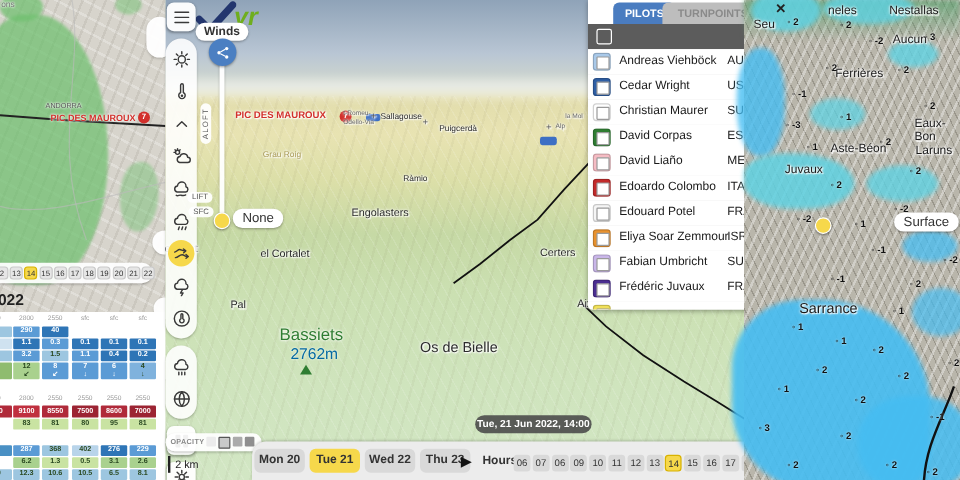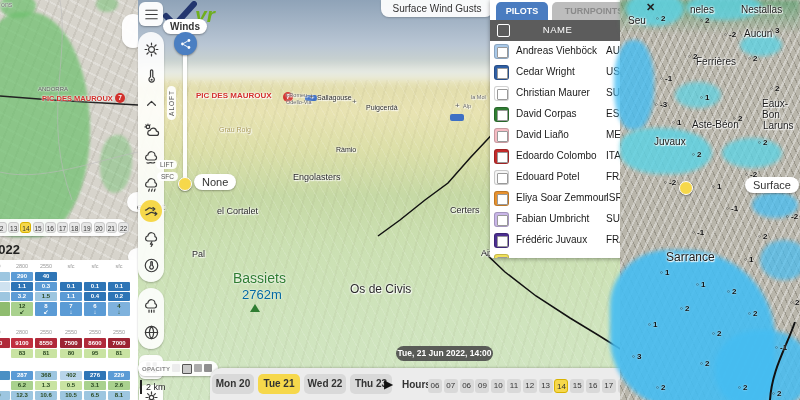--- a/index.html
+++ b/index.html
@@ -271,40 +271,39 @@
     <path d="M500 126 L470 158 L448 183 L425 200 L400 220 L378 236" stroke="#111" stroke-width="1.5" fill="none"></path>
     <path d="M484 252 L505 272 L536 296 L570 318 L598 335 L622 350" stroke="#111" stroke-width="1.5" fill="none"></path>
     <path d="M520 95 C560 105 590 120 625 128" stroke="#999" stroke-width="1" fill="none" opacity=".7"></path>
   </svg>
   <div class="abs logo">
     <svg width="34" height="30" viewBox="0 0 34 30">
         <path d="M3 15 L12 24 L31 3" stroke="#23366e" stroke-width="6" fill="none" stroke-linecap="round"></path>
       </svg>
     <span class="logo-yr">yr</span>
   </div>
-  <div class="abs gust-chip">Surface Wind Gusts</div>
   <div class="abs m-label c-redb" style="left:196px;top:91px;">PIC DES MAUROUX</div>
   <div class="abs badge7" style="left:283px;top:92px;z-index:4;">7</div>
   <div class="abs" style="left:450px;top:114px;width:14px;height:7px;background:#3d6fc4;border-radius:2px;z-index:4;"></div>
   <div class="abs" style="left:305px;top:95px;width:12px;height:6px;background:#3d6fc4;border-radius:2px;z-index:4;"></div>
   <div id="mid-labels">
       <div class="m-label c-tiny" style="position: absolute; left: 286px; top: 92px; z-index: 4;">t-Romeu-</div>
       <div class="m-label c-tiny" style="position: absolute; left: 286px; top: 99px; z-index: 4;">Odello-Via</div>
       <div class="m-label c-sm" style="position: absolute; left: 317px; top: 94px; z-index: 4;">Sallagouse</div>
       <div class="m-label c-sm" style="position: absolute; left: 366px; top: 104px; z-index: 4;">Puigcerdà</div>
       <div class="m-label c-tiny" style="position: absolute; left: 471px; top: 94px; z-index: 4;">la Mol</div>
       <div class="m-label c-tiny" style="position: absolute; left: 463px; top: 103px; z-index: 4;">Alp</div>
       <div class="m-label c-tan" style="position: absolute; left: 219px; top: 126px; z-index: 4;">Grau Roig</div>
       <div class="m-label c-sm" style="position: absolute; left: 336px; top: 146px; z-index: 4;">Ràmio</div>
       <div class="m-label c-md" style="position: absolute; left: 293px; top: 172px; z-index: 4;">Engolasters</div>
       <div class="m-label c-md" style="position: absolute; left: 217px; top: 206px; z-index: 4;">el Cortalet</div>
       <div class="m-label c-md" style="position: absolute; left: 137px; top: 202px; z-index: 4;">egudet</div>
       <div class="m-label c-md" style="position: absolute; left: 450px; top: 205px; z-index: 4;">Certers</div>
       <div class="m-label c-md" style="position: absolute; left: 192px; top: 249px; z-index: 4;">Pal</div>
-      <div class="m-label c-lg" style="position: absolute; left: 350px; top: 282px; z-index: 4;">Os de Civis</div>
+      <div class="m-label c-lg" style="position: absolute; left: 350px; top: 282px; z-index: 4;">Os de Bielle</div>
       <div class="m-label c-md" style="position: absolute; left: 481px; top: 248px; z-index: 4;">Aixà</div>
       <div class="m-label c-cross" style="position: absolute; left: 309px; top: 92px; z-index: 4;">+</div>
       <div class="m-label c-cross" style="position: absolute; left: 352px; top: 97px; z-index: 4;">+</div>
       <div class="m-label c-cross" style="position: absolute; left: 455px; top: 101px; z-index: 4;">+</div>
     </div>
   <div class="abs peak-name" style="left:233px;top:270px;">Bassiets</div>
   <div class="abs peak-elev" style="left:242px;top:287px;">2762m</div>
   <div class="abs peak-tri" style="left:250px;top:304px;"></div>
   <div class="abs date-chip">Tue, 21 Jun 2022, 14:00</div>
 
@@ -448,26 +447,25 @@
       <div class="h-chip" style="left: 538.6px;">13</div>
       <div class="h-chip sel" style="left: 554.4px;">14</div>
       <div class="h-chip" style="left: 570.2px;">15</div>
       <div class="h-chip" style="left: 586px;">16</div>
       <div class="h-chip" style="left: 601.8px;">17</div>
       <div class="h-chip" style="left: 617.6px;">18</div>
     </div>
 
   <div class="abs ppanel">
     <div id="ptabs">
-        <div class="ptab active" style="left: 6px; width: 52px; text-align: center;">PILOTS</div>
+        <div class="ptab active" style="left: 21px; width: 52px; text-align: center;">PILOTS</div>
         <div class="ptab inactive" style="left: 62px; width: 84px;">TURNPOINTS</div>
       </div>
     <div class="phead">
       <div class="phead-cb"></div>
-      <div class="phead-lab">NAME</div>
     </div>
     <div id="prows">
         <div class="prow" style="top: 41px;">
           <div class="prow-sq" style="background: rgb(169, 201, 233);">
             <div class="prow-cb"></div>
           </div>
           <div class="prow-name">Andreas Viehböck</div>
           <div class="prow-cc">AUT</div>
         </div>
         <div class="prow" style="top: 62px;">

